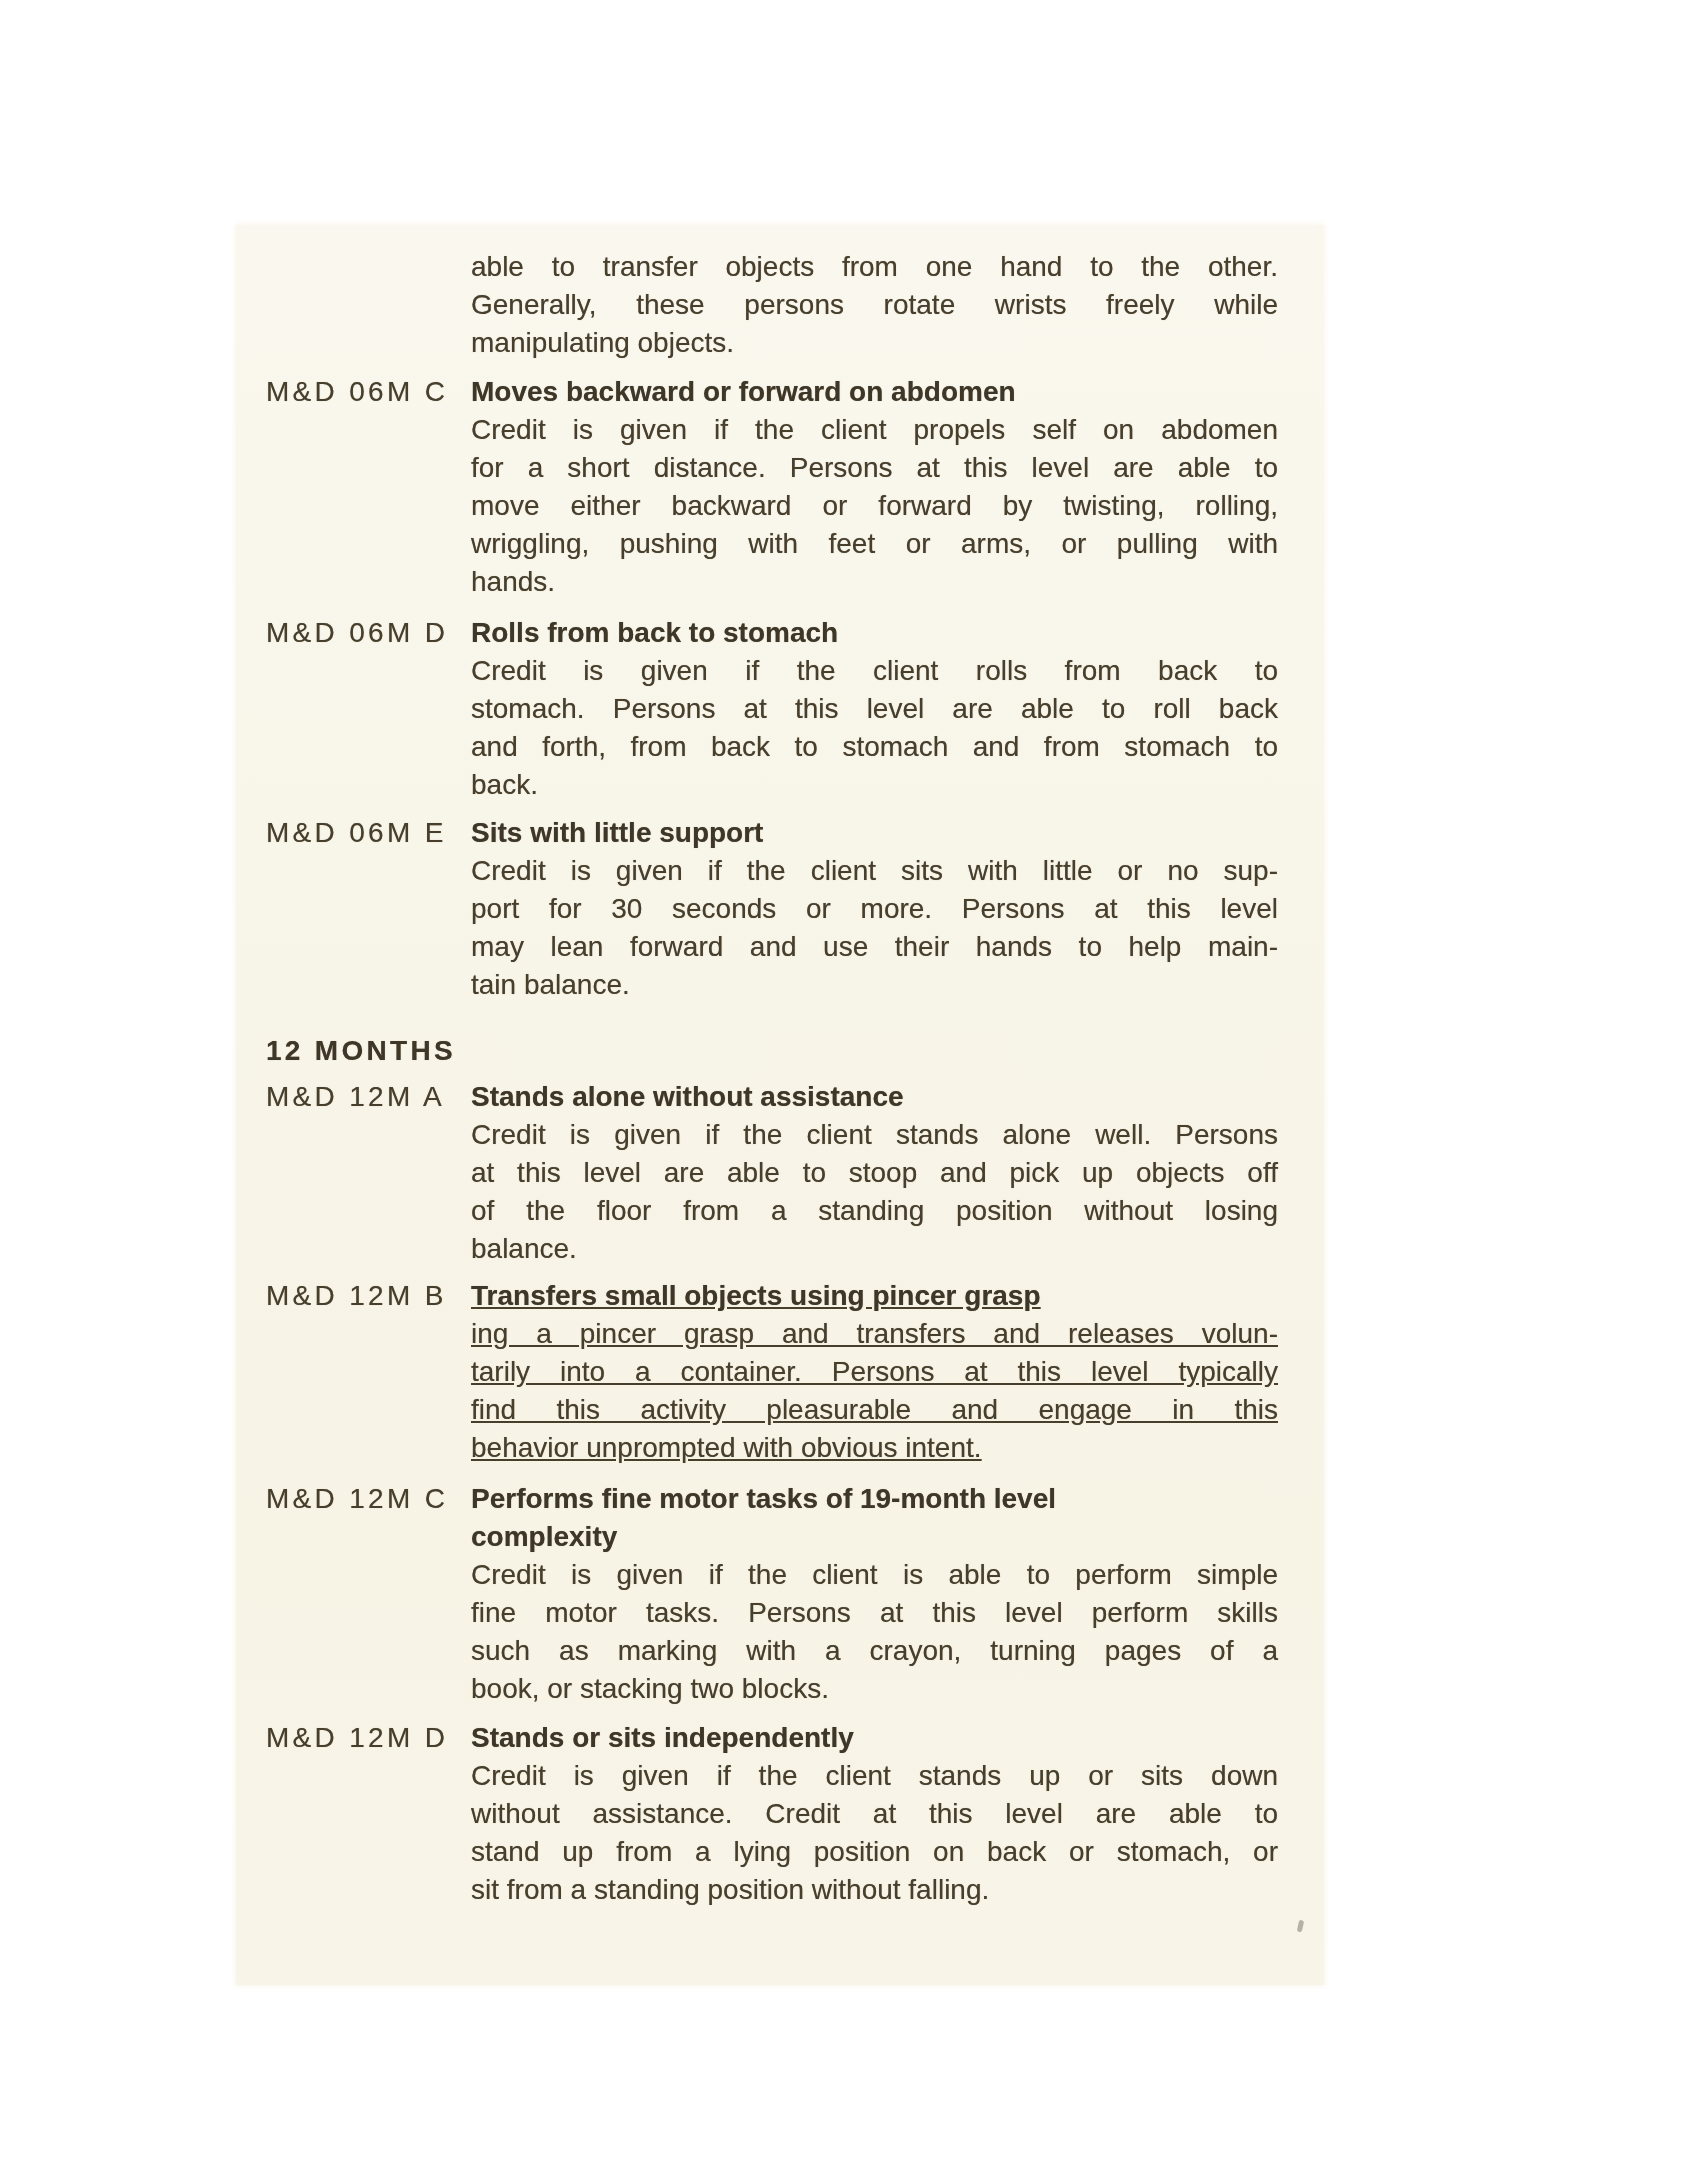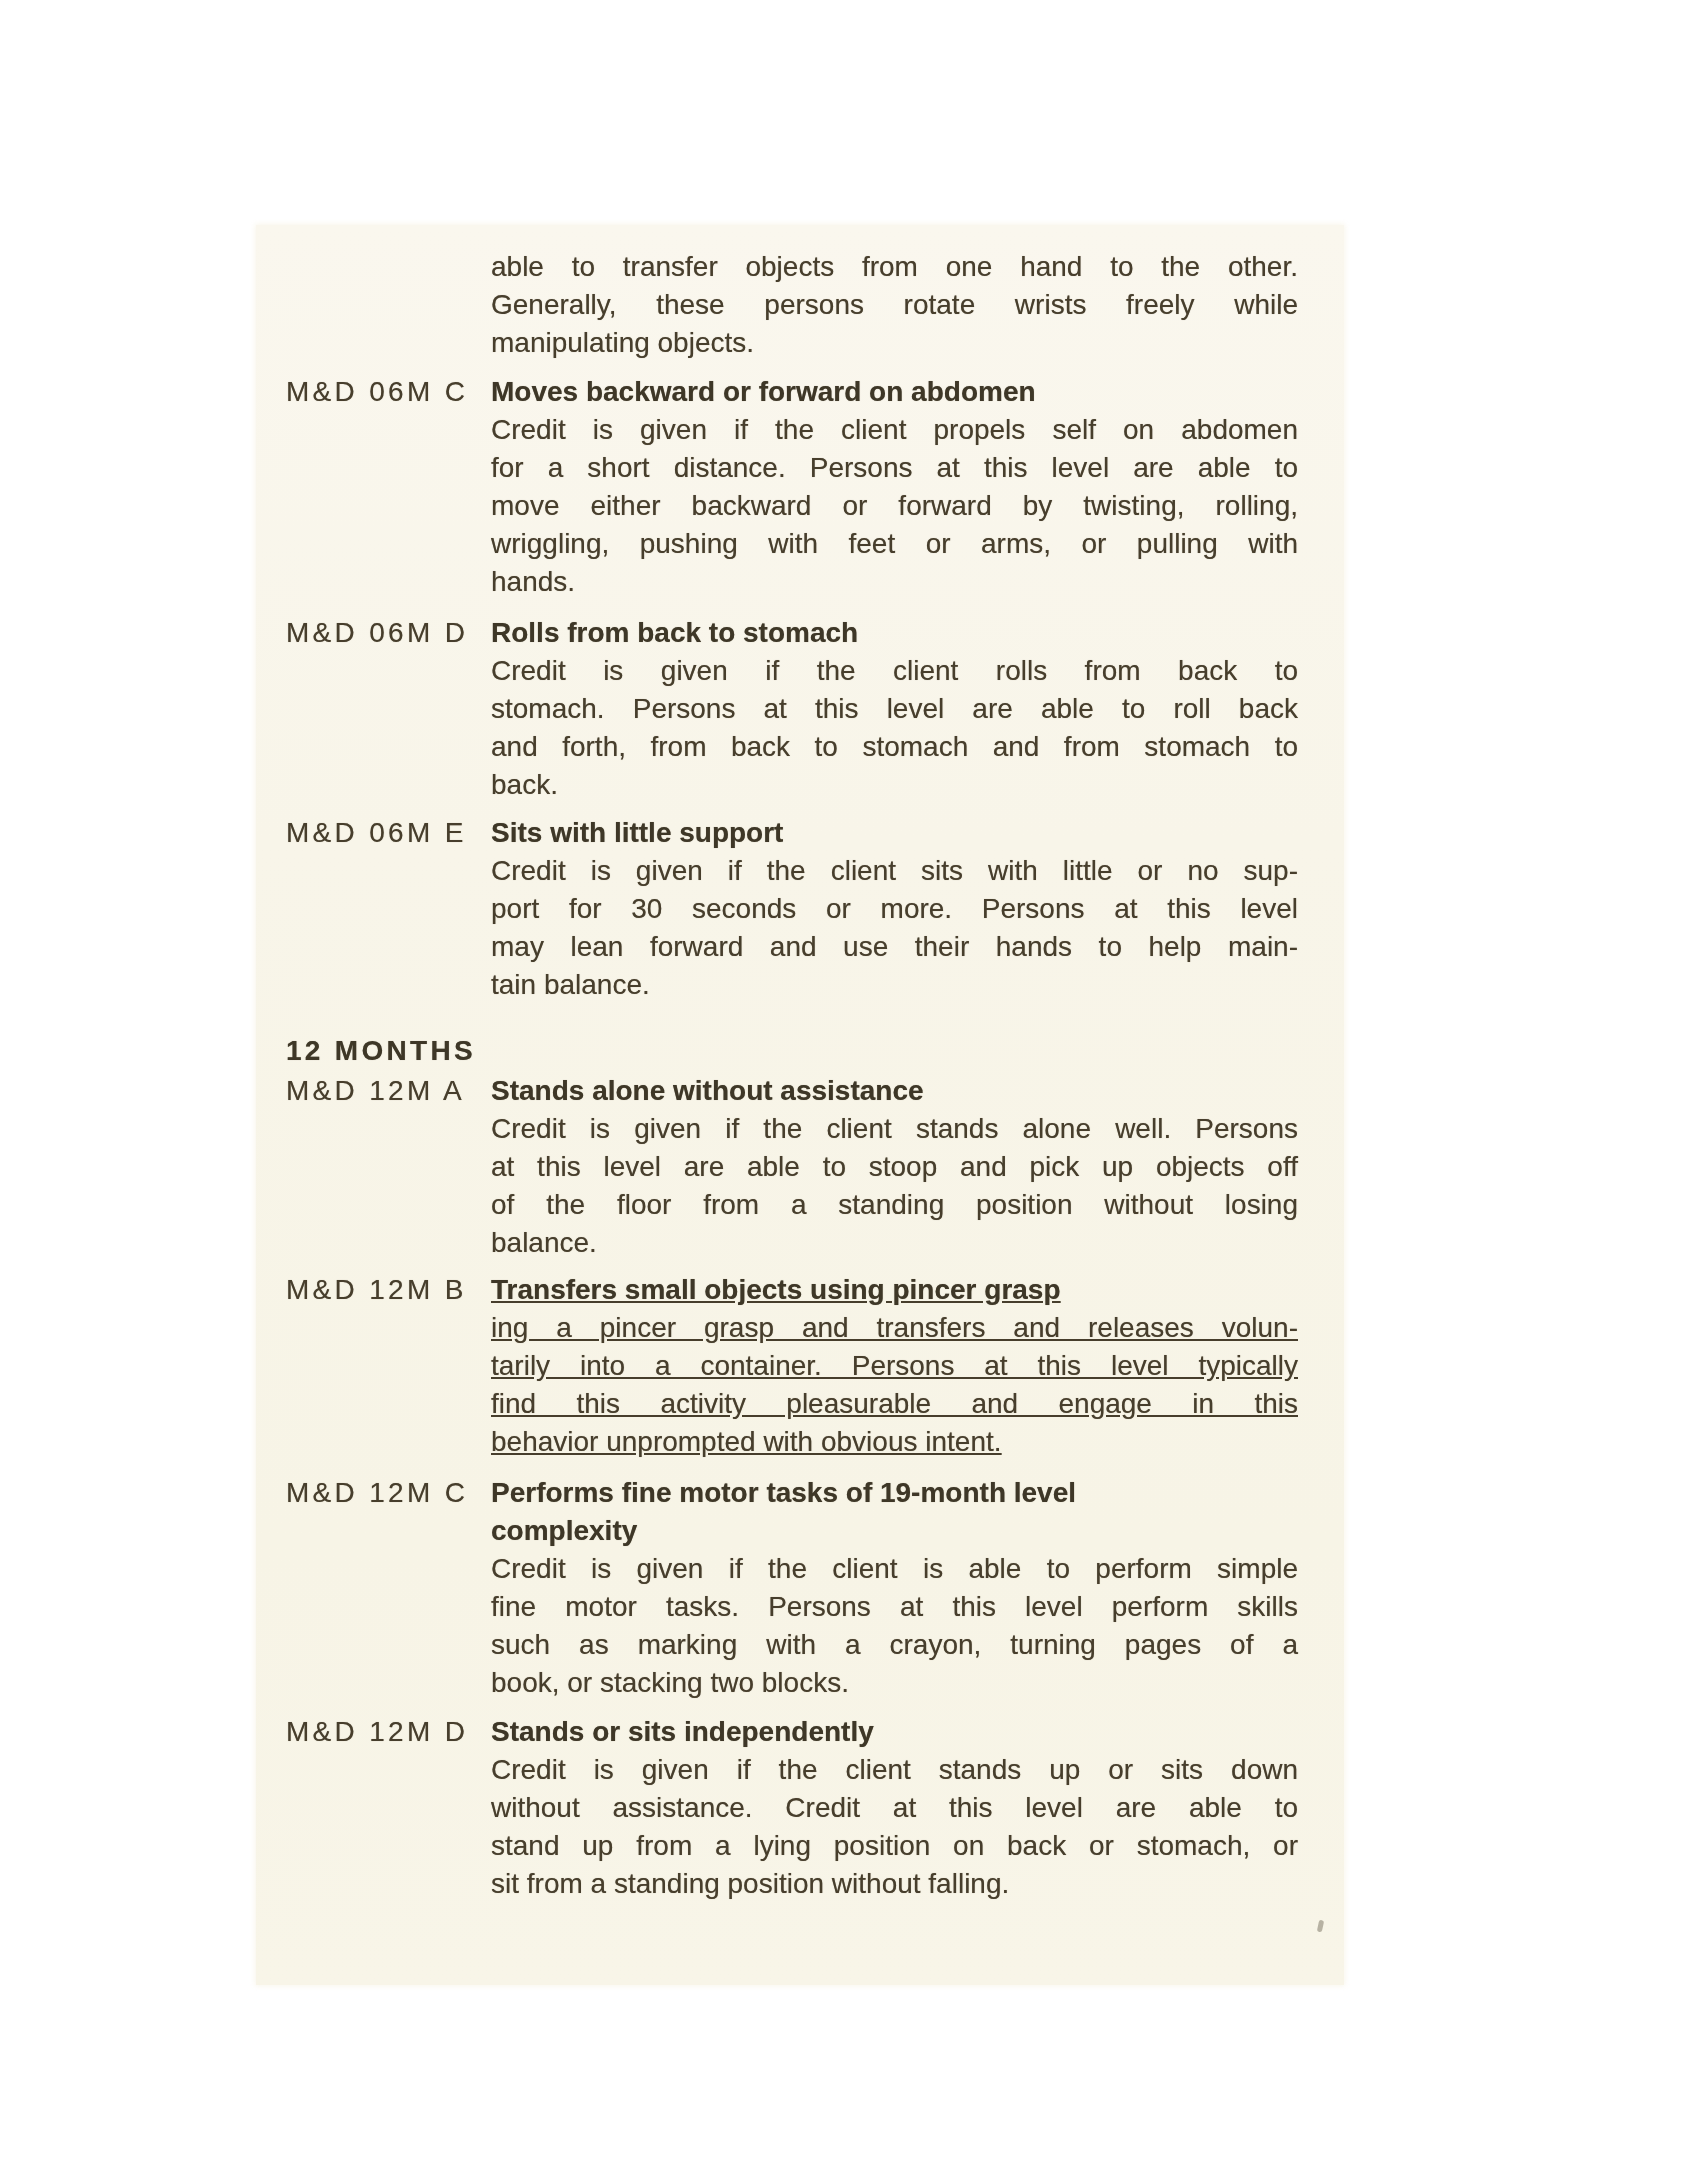--- a/index.html
+++ b/index.html
@@ -11,21 +11,21 @@
     position: relative;
     width: 1687px;
     height: 2183px;
     background: #ffffff;
     overflow: hidden;
     font-family: "Liberation Sans", "DejaVu Sans", sans-serif;
   }
   
   .page {
     position: absolute;
-    left: 256px;
+    left: 236px;
     top: 225px;
     width: 1088px;
     height: 1760px;
     background: linear-gradient(180deg, #faf7ee 0%, #f8f5e9 35%, #f7f4e6 75%, #f8f5e8 100%);
     box-shadow: 0 0 5.3px 1.3px rgba(248,245,233,0.9);
   }
   .content {
     position: absolute;
     left: 235px;
     top: 23px;
@@ -65,21 +65,21 @@
     margin-left: -205px;
     font-weight: 700;
     letter-spacing: 3.3px;
     color: #3e3727;
     text-shadow: 0 0 0.7px rgba(62,55,39,0.6);
   }
   .m-entry1 { margin-top: 11.2px; }
   .m-entry2 { margin-top: 13.2px; }
   .m-entry3 { margin-top: 10px; }
   .m-section { margin-top: 28px; }
-  .m-entry4 { margin-top: 2px; }
+  .m-entry4 { margin-top: 8px; }
   .m-entry5 { margin-top: 8.6px; text-decoration: underline; }
   .m-entry6 { margin-top: 13.2px; }
   .m-entry7 { margin-top: 10.6px; }
   
   .scan-speck {
     position: absolute;
     left: 1062px;
     top: 1695px;
     width: 4.6px;
     height: 12px;

